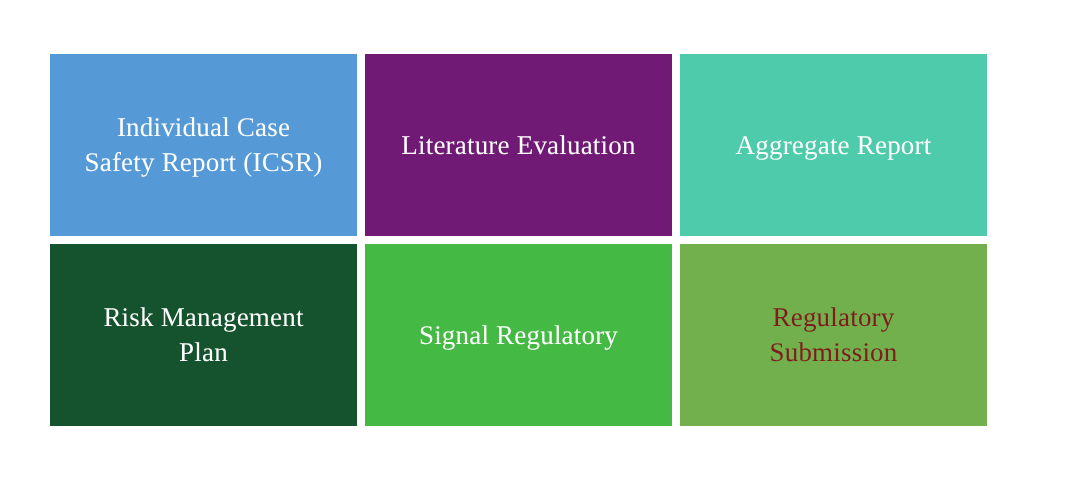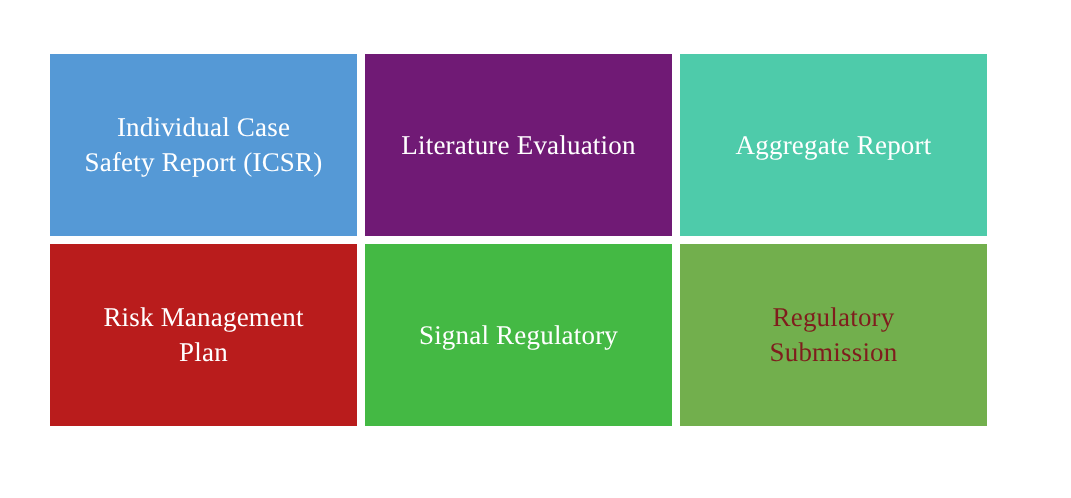--- a/index.html
+++ b/index.html
@@ -58,21 +58,21 @@
     </div>
 
     <div class="card" style="background-color: #701a75;">
       <span class="card-label" style="color: rgb(255, 255, 255);">Literature Evaluation</span>
     </div>
 
     <div class="card" style="background-color: rgb(78, 203, 170);">
       <span class="card-label" style="color: rgb(255, 255, 255);">Aggregate Report</span>
     </div>
 
-    <div class="card" style="background-color: #b91c1c;">
+    <div class="card" style="background-color: #14532d;">
       <span class="card-label" style="color: rgb(255, 255, 255);">Risk Management
 Plan</span>
     </div>
 
     <div class="card" style="background-color: rgb(68, 185, 68);">
       <span class="card-label" style="color: rgb(255, 255, 255);">Signal Regulatory</span>
     </div>
 
     <div class="card" style="background-color: rgb(114, 175, 77);">
       <span class="card-label" style="color: #7f1d1d;">Regulatory

